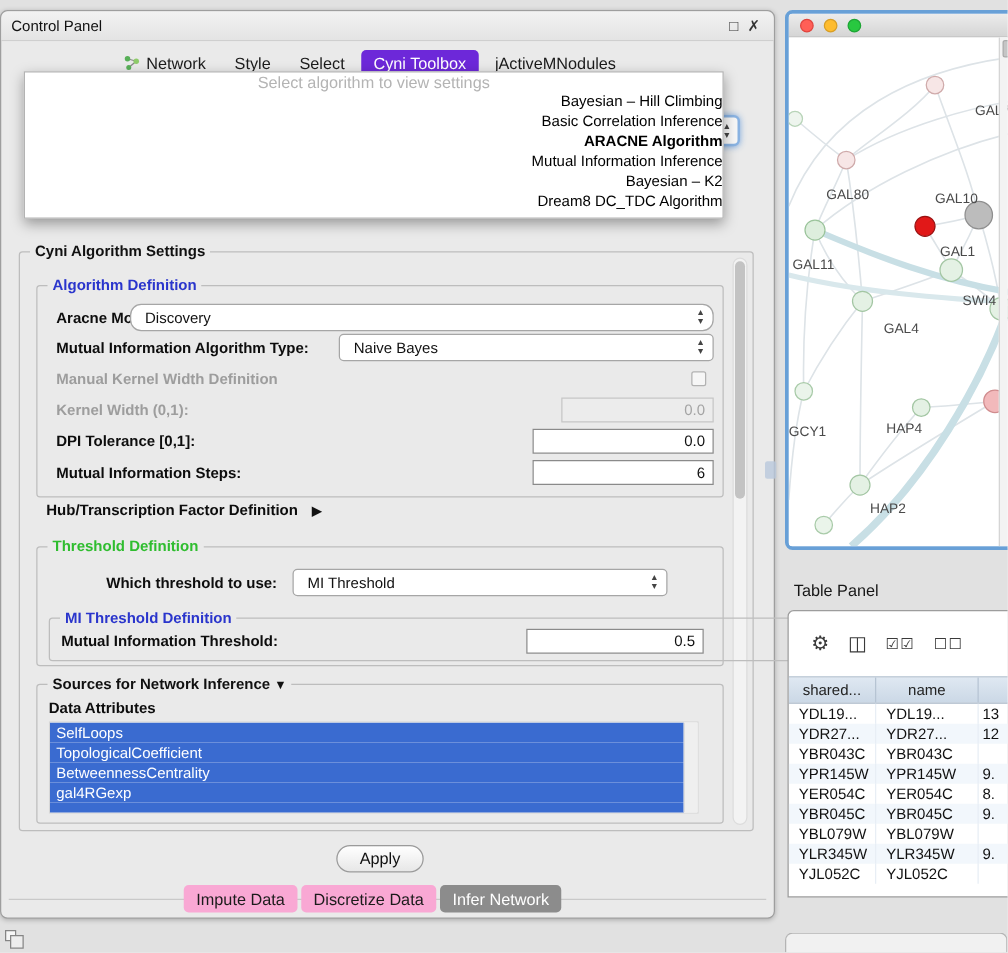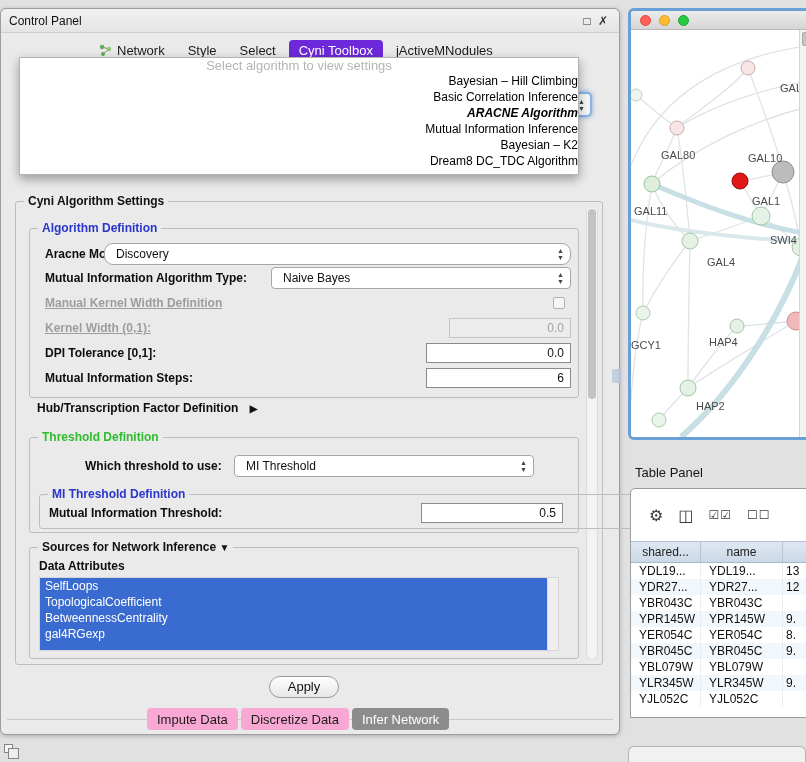--- a/index.html
+++ b/index.html
@@ -26,34 +26,34 @@
   .tabbar { position:absolute; left:88px; top:30px; height:22px; display:flex; gap:3px; font-size:13px; align-items:center; }
   .tab { padding:3px 10px; border-radius:4px; color:#1b1b1b; display:flex; align-items:center; gap:5px; white-space:nowrap; }
   .tab.selected { background:#6d28d9; color:#fff; }
   .net-glyph { width:13px; height:12px; display:inline-block; }
   
   .algo-popup { position:absolute; left:18px; top:48px; width:560px; z-index:10;
     background:#fff; border:1px solid #b3b3b3; box-shadow:0 4px 10px rgba(0,0,0,.35);
     padding-bottom:5px; }
   .popup-placeholder { font-size:13px; color:#b4b4b4; text-align:center; height:15px; line-height:15px; }
   .popup-item { font-size:12px; height:16px; line-height:16px; padding-left:4px; color:#000;text-align:right; }
-  .popup-item.selected { font-weight:bold;font-style:italic; }
+  .popup-item.selected { font-weight:bold; }
   
   .combo-fragment { position:absolute; left:549px; top:83px; width:42px; height:25px; z-index:5;
     background:#f7f7f7; border:2px solid #8ab3e2; border-radius:5px;
     box-shadow:0 0 5px rgba(110,160,220,.9); }
   
   .groupbox { position:absolute; border:1px solid #bdbdbd; border-radius:3px; }
   .group-title { position:absolute; top:-8px; left:8px; background:#eaeaea; padding:0 4px;
     font-size:12px; font-weight:bold; white-space:nowrap; }
   .group-title.blue { color:#2a35cc;text-align:right; }
   .group-title.green { color:#2fbd2f;text-align:right; }
   
   .lbl { position:absolute; font-size:12px; font-weight:bold; color:#0d0d0d; white-space:nowrap; }
-  .lbl.disabled { color:#9d9d9d;text-decoration:underline; }
+  .lbl.disabled { color:#9d9d9d; }
   .combo { position:absolute; height:22px; background:#fff; border:1px solid #a6a6a6; border-radius:4px;
     font-size:12px; display:flex; align-items:center; padding:0 20px 0 11px; }
   .combo .arrows { position:absolute; right:6px; top:3px; display:flex; flex-direction:column; line-height:7px; font-size:7px; color:#444; }
   .combo .arrows::before { content:"▲"; }
   .combo .arrows::after { content:"▼"; }
   .field { position:absolute; height:20px; background:#fff; border:1px solid #8a8a8a;
     font-size:12px; text-align:right; padding:0 6px; color:#111; font-family:"Liberation Sans",sans-serif; }
   .field.disabled { background:#ececec; border-color:#c6c6c6; color:#a4a4a4; }
   .checkbox { position:absolute; width:12px; height:12px; border:1px solid #b2b2b2; border-radius:2px; background:#f6f6f6; }
   .tri { font-size:10px; color:#111; }

